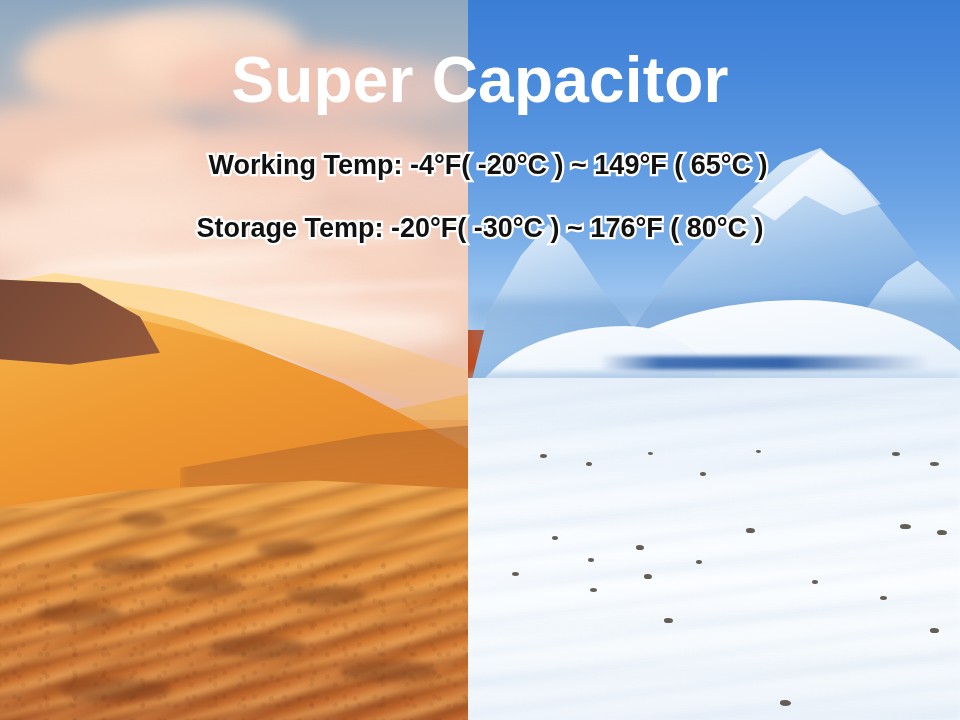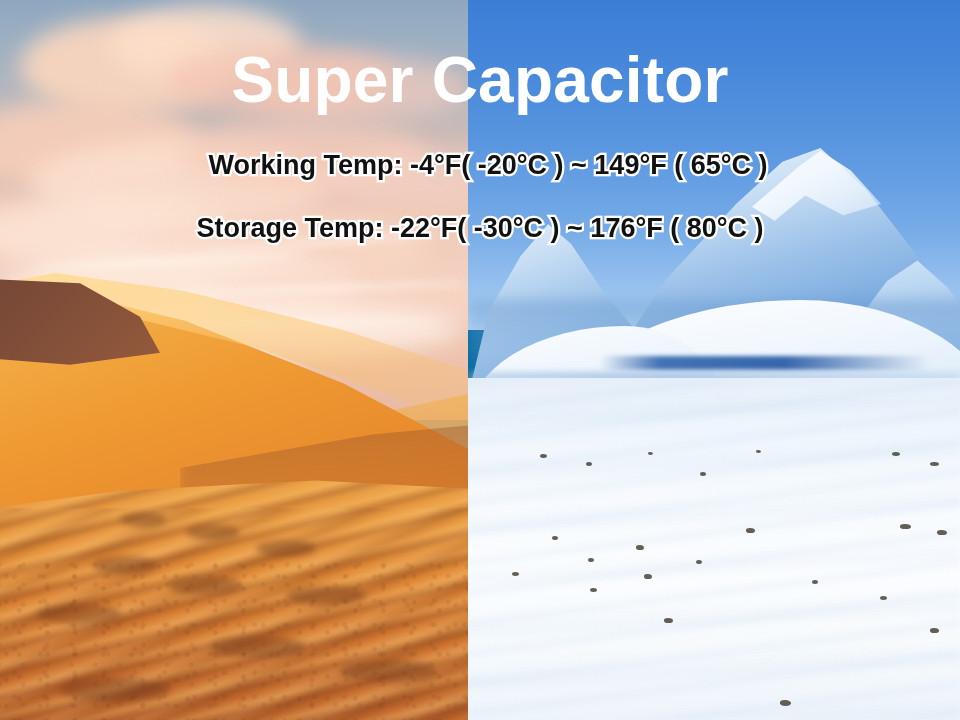--- a/index.html
+++ b/index.html
@@ -10,21 +10,21 @@
   }
   body {
     font-family: "Liberation Sans", sans-serif;
   }
 
   .banner {
     position: relative;
     width: 960px;
     height: 720px;
     overflow: hidden;
-    background: #0369a1;
+    background: #c2410c;
   }
 
   
   .half {
     position: absolute;
     top: 0;
     height: 720px;
     overflow: hidden;
   }
   .half-desert {
@@ -479,16 +479,16 @@
       <div class="rock" style="left:930px; top:628px; width:9px;  height:5px;"></div>
       <div class="rock" style="left:780px; top:700px; width:11px; height:6px;"></div>
     </div>
   </div>
 
   <div class="text-layer">
     <div class="title">Super Capacitor</div>
 
     <div class="spec-line spec-working">Working Temp: -4°F( -20°C ) ~ 149°F ( 65°C )</div>
 
-    <div class="spec-line spec-storage">Storage Temp: -22°F( -30°C ) ~ 176°F ( 80°C )</div>
+    <div class="spec-line spec-storage">Storage Temp: -20°F( -30°C ) ~ 176°F ( 80°C )</div>
   </div>
 
 </div>
 
 </body></html>

